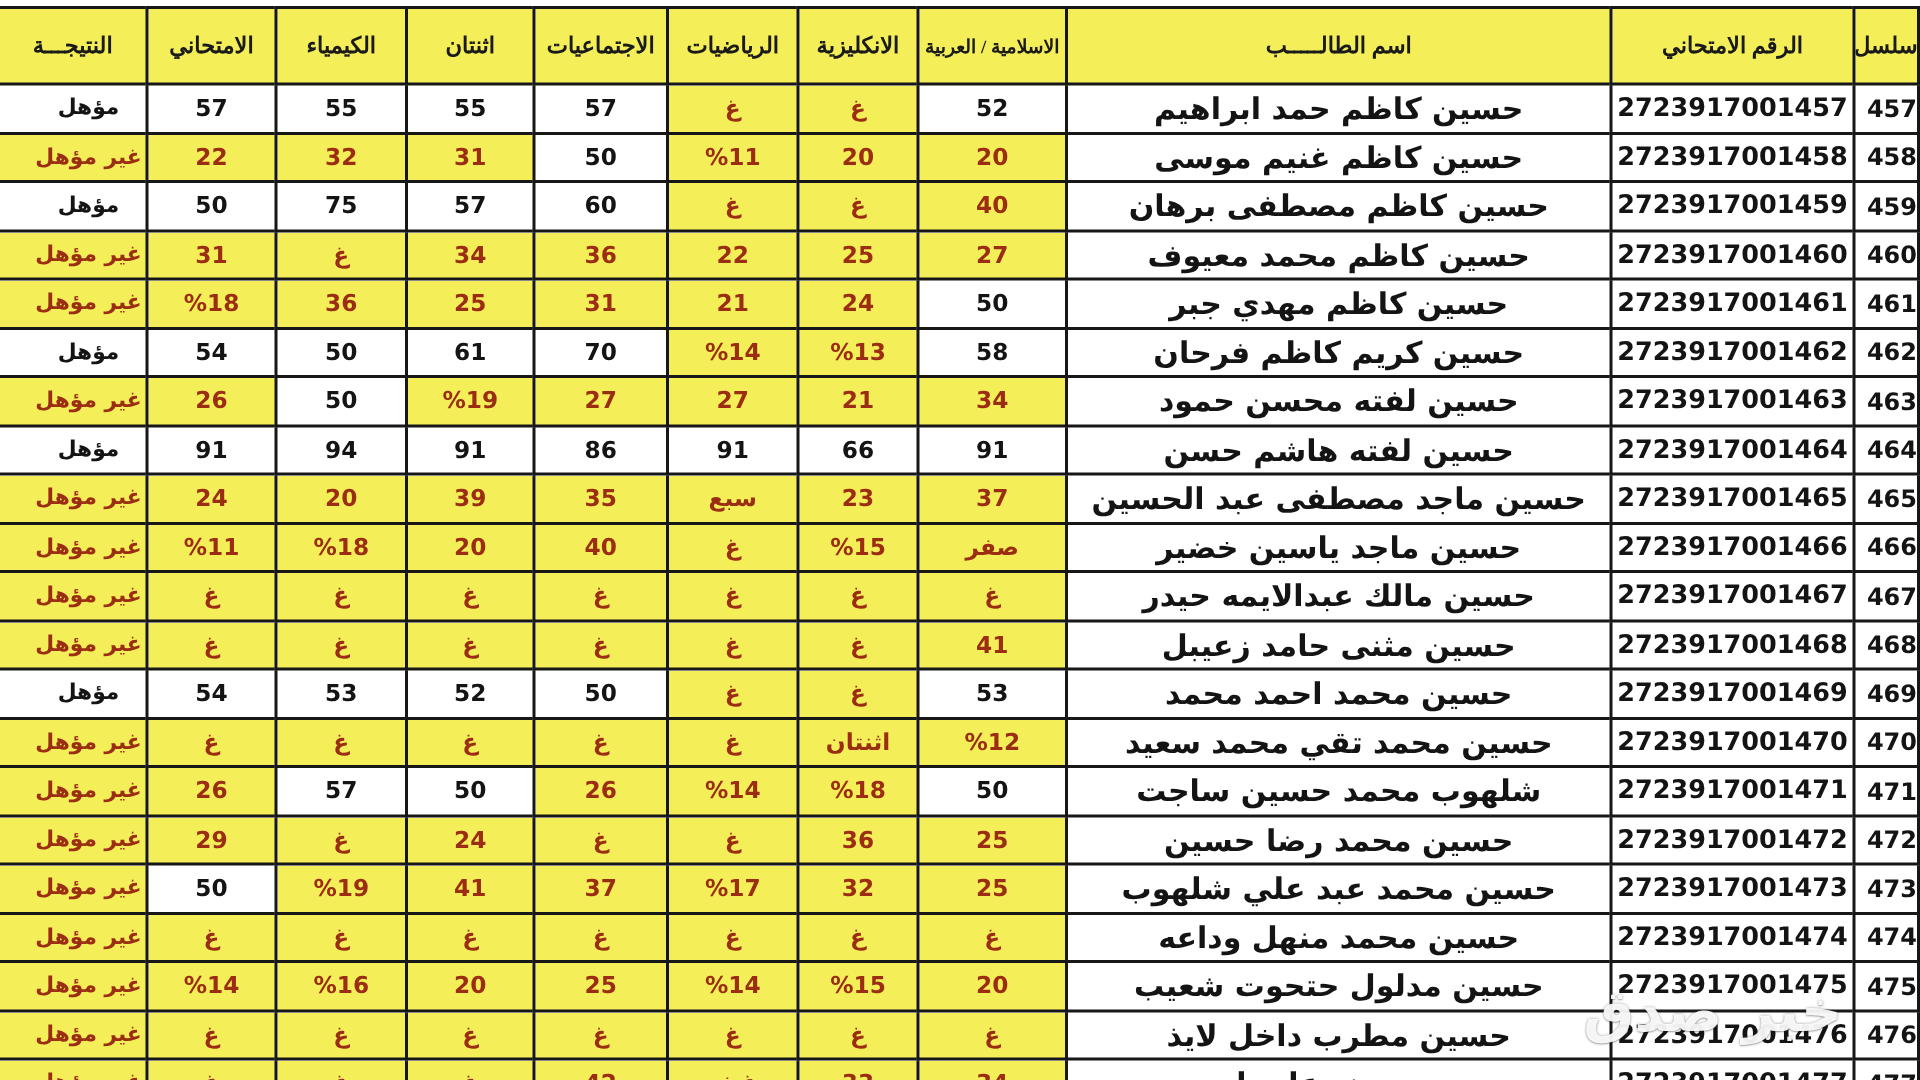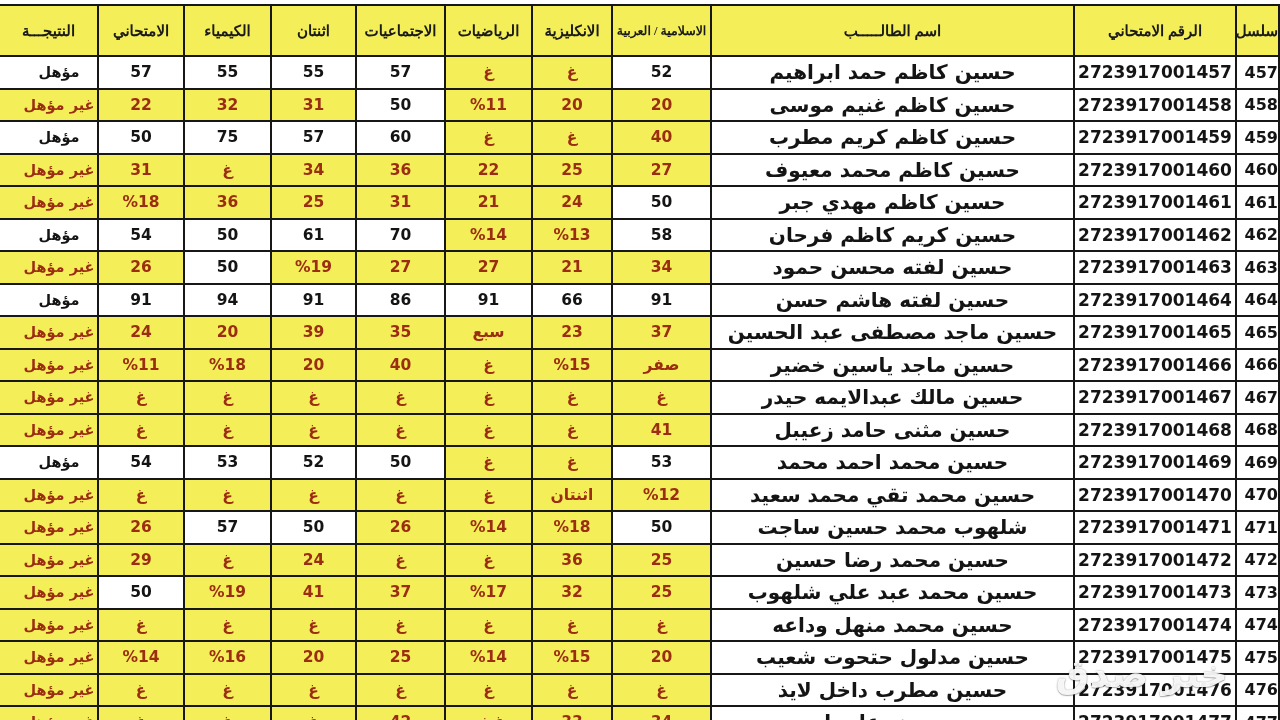--- a/index.html
+++ b/index.html
@@ -121,21 +121,21 @@
     <td class="cell-mark fail">%11</td>
     <td class="cell-mark">50</td>
     <td class="cell-mark fail">31</td>
     <td class="cell-mark fail">32</td>
     <td class="cell-mark fail">22</td>
     <td class="cell-result fail">غير مؤهل</td>
   </tr>
         <tr>
     <td class="cell-serial">459</td>
     <td class="cell-exam">2723917001459</td>
-    <td class="cell-name">حسين كاظم كريم مطرب</td>
+    <td class="cell-name">حسين كاظم مصطفى برهان</td>
     <td class="cell-mark fail">40</td>
     <td class="cell-mark fail">غ</td>
     <td class="cell-mark fail">غ</td>
     <td class="cell-mark">60</td>
     <td class="cell-mark">57</td>
     <td class="cell-mark">75</td>
     <td class="cell-mark">50</td>
     <td class="cell-result">مؤهل</td>
   </tr>
         <tr>

